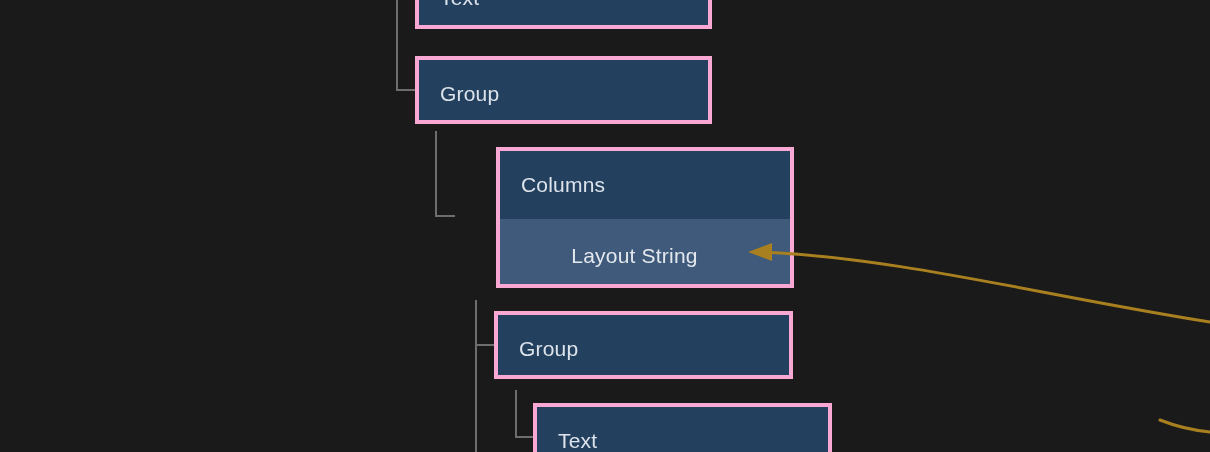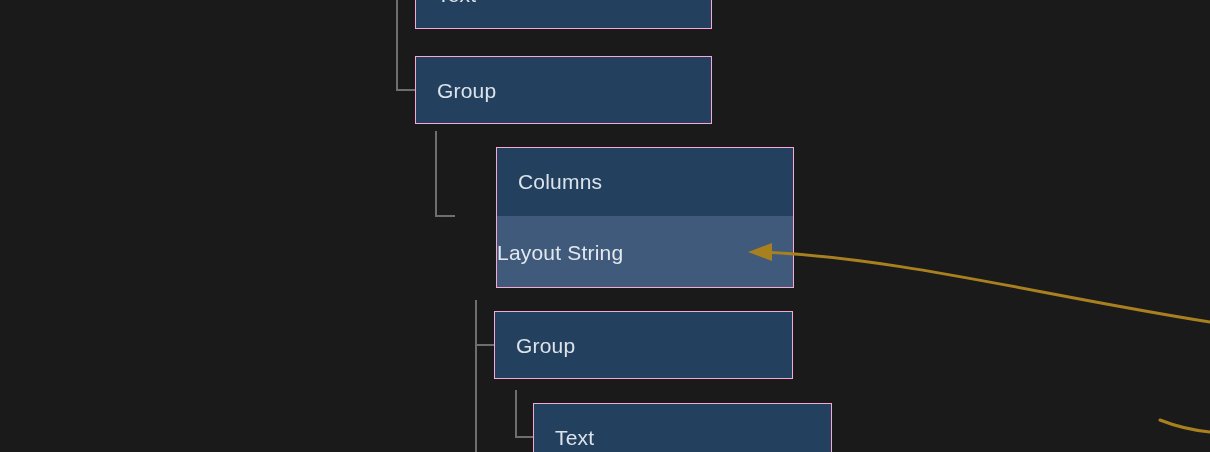--- a/index.html
+++ b/index.html
@@ -12,21 +12,21 @@
     width: 1210px;
     height: 452px;
     background: #1a1a1a;
     overflow: hidden;
     font-family: "Liberation Sans", sans-serif;
   }
   .node {
     position: absolute;
     box-sizing: border-box;
     background: #ec4899;
-    border: 1px solid #f9a8d4;
+    border: 4px solid #f9a8d4;
     overflow: hidden;
   }
   .node-header {
     position: absolute;
     left: 0;
     right: 0;
     top: 0;
     height: 68px;
     background: #23405f;
     display: flex;
@@ -39,21 +39,21 @@
     padding-left: 21px;
     white-space: nowrap;
   }
   .node-body {
     position: absolute;
     left: 0;
     right: 0;
     background: #3f5a7a;
     display: flex;
     align-items: center;
-    justify-content: flex-start;
+    justify-content: center;
   }
   .node-body .node-label {
     color: #e3e8ee;
     font-size: 21px;
     letter-spacing: 0.2px;
     padding-right: 21px;
     white-space: nowrap;
   }
   #tree-connectors, #annotation-arrows {
     position: absolute;

